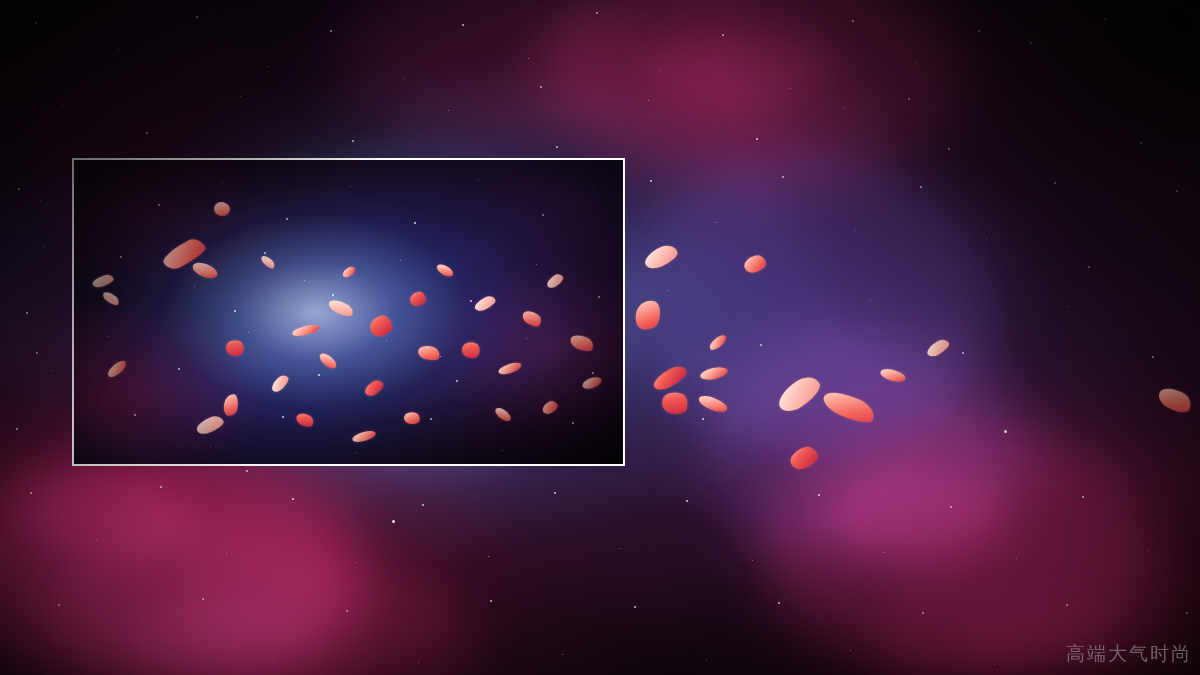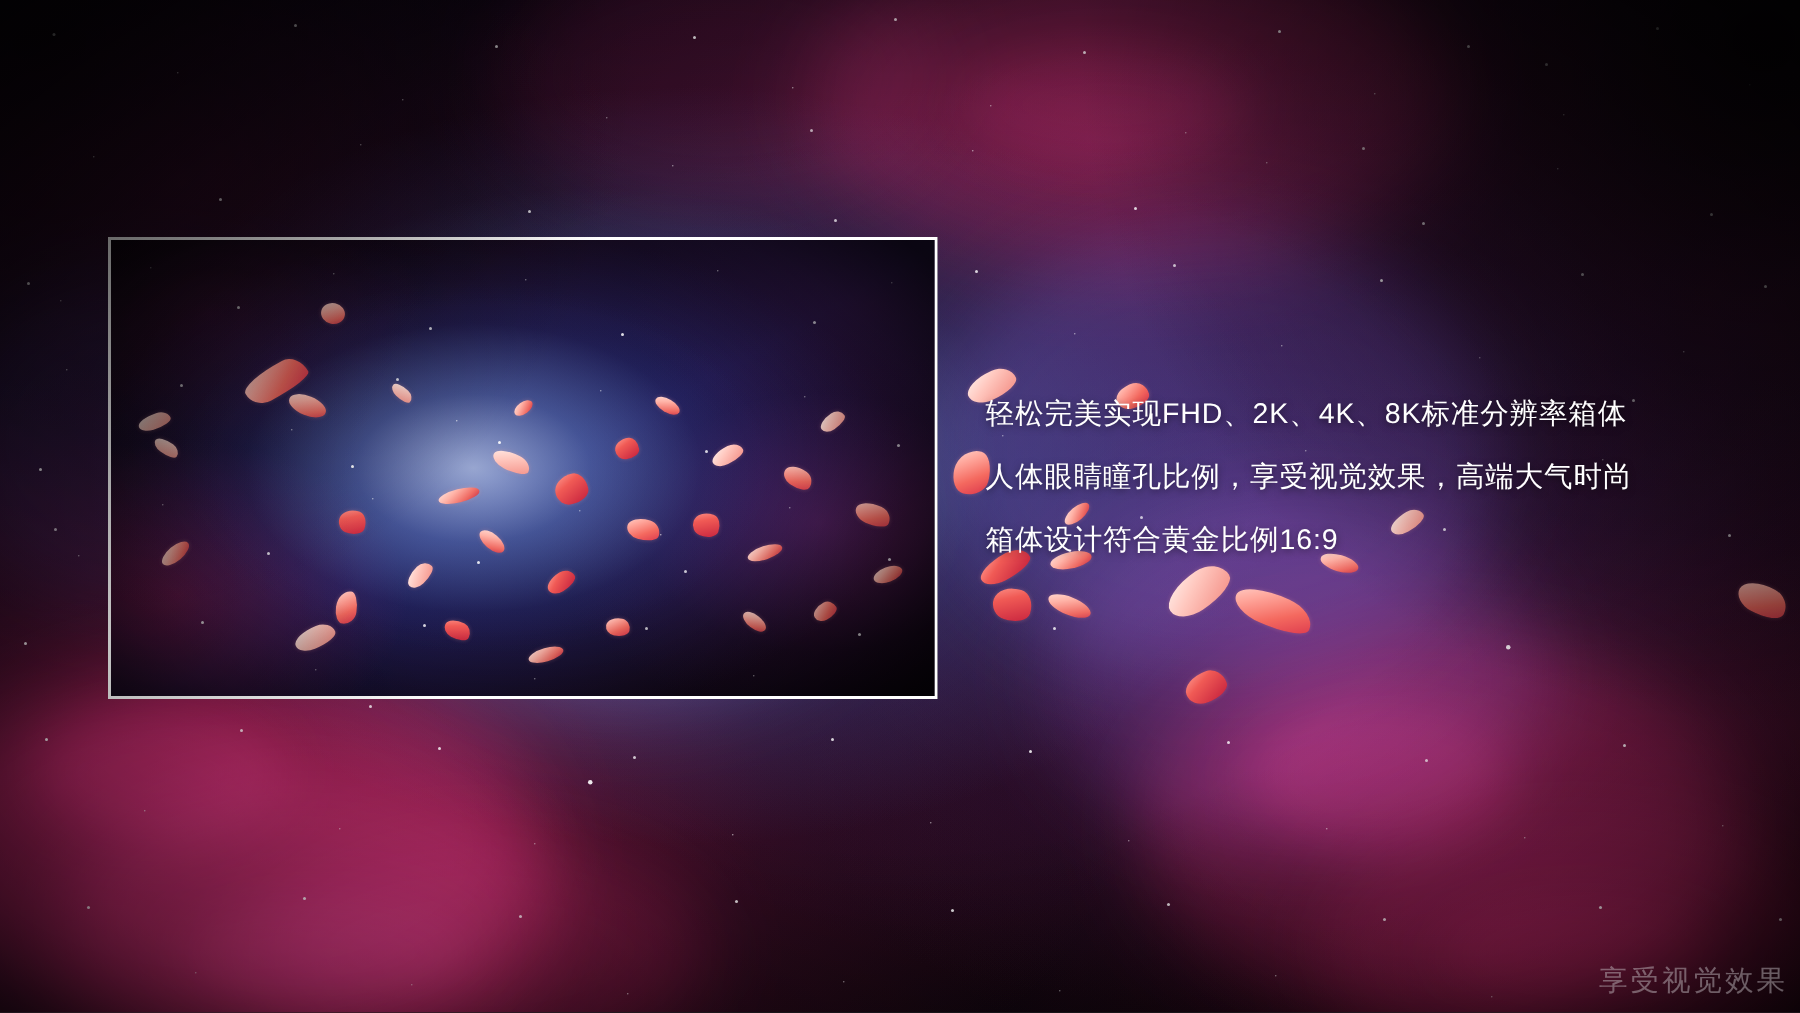--- a/index.html
+++ b/index.html
@@ -377,21 +377,16 @@
     <div class="petal deep" style="left:790px; top:448px; width:28px;height:20px; transform:rotate(-20deg);"></div>
     <div class="petal slim" style="left:880px; top:370px; width:26px;height:11px; transform:rotate(16deg);"></div>
     <div class="petal pale" style="left:926px; top:342px; width:24px;height:12px; transform:rotate(-30deg);"></div>
     <div class="petal" style="left:1158px;top:390px; width:34px;height:20px; transform:rotate(28deg);"></div>
     <div class="petal slim" style="left:708px; top:338px; width:20px;height:9px;  transform:rotate(-40deg);"></div>
   </div>
 
   <div class="vignette"></div>
 
 
-  <div id="bodytext">
-    <div class="body-line">轻松完美实现FHD、2K、4K、8K标准分辨率箱体</div>
-    <div class="body-line">人体眼睛瞳孔比例，享受视觉效果，高端大气时尚</div>
-    <div class="body-line">箱体设计符合黄金比例16:9</div>
-  </div>
-
-  <div id="watermark">享受视觉效果</div>
+
+  <div id="watermark">高端大气时尚</div>
 
 </div>
 
 </body></html>

